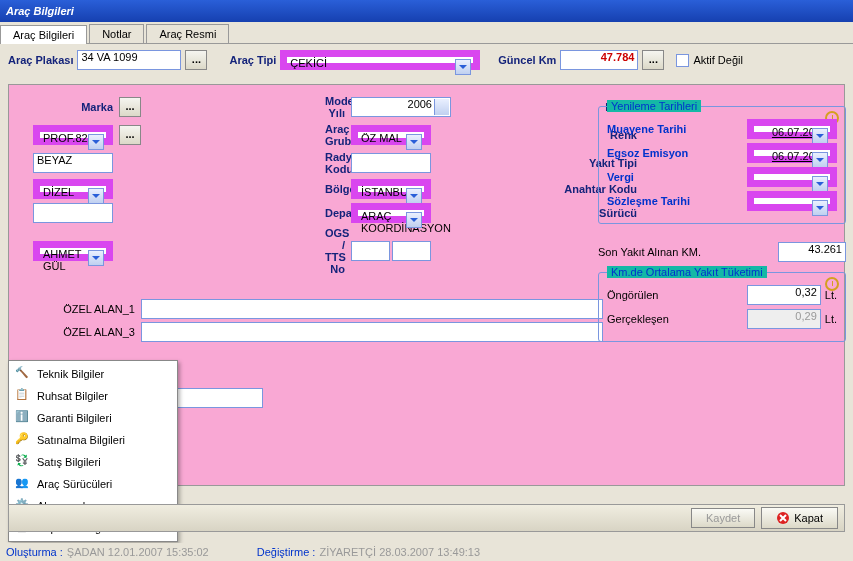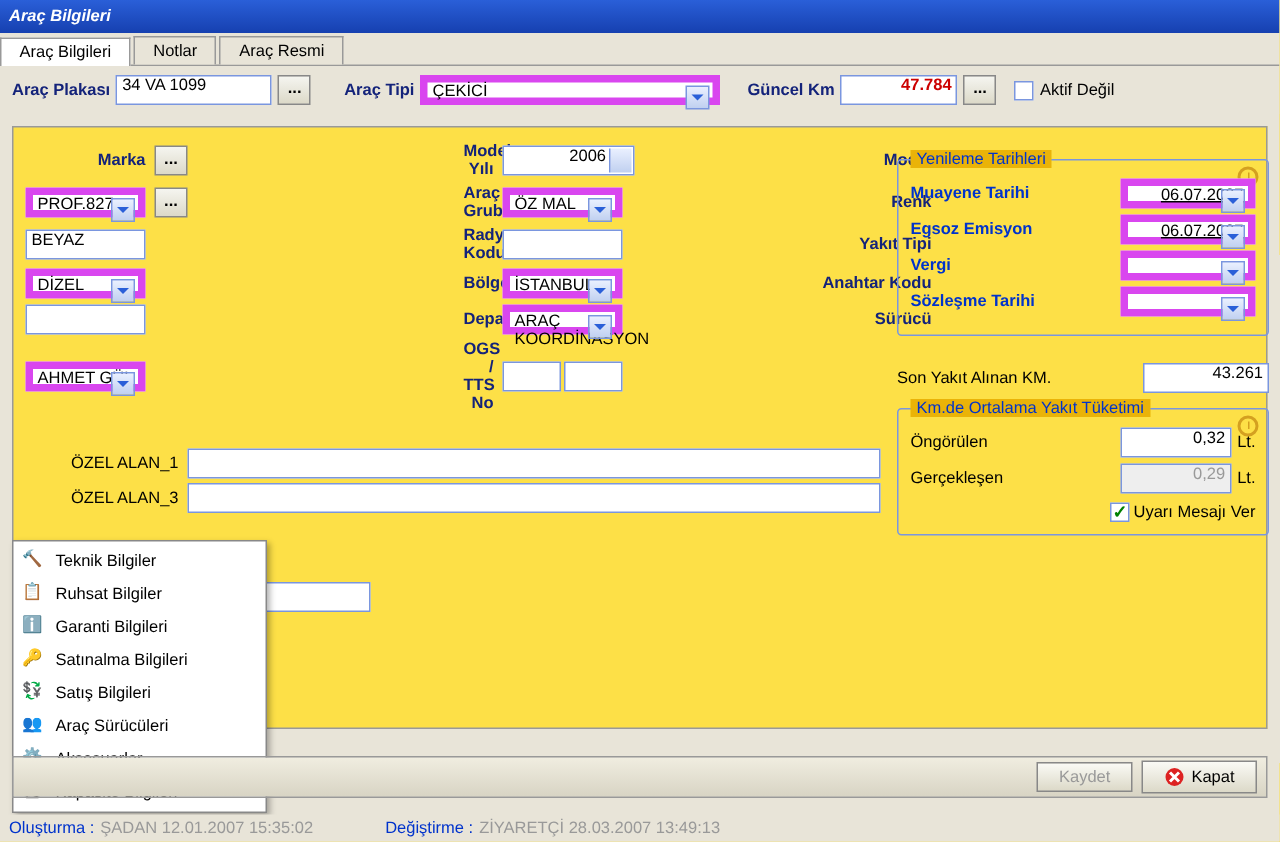--- a/index.html
+++ b/index.html
@@ -5,32 +5,32 @@
 * { box-sizing: border-box; font-family: Tahoma, sans-serif; font-size: 11px; }
 body { margin: 0; background: #e8e4d8; width: 853px; height: 561px; overflow: hidden; }
 .titlebar { background: linear-gradient(#2a5fd8, #1640b0); color: #fff; height: 22px; line-height: 22px; padding-left: 6px; font-weight: bold; font-style: italic; }
 .tabbar { background: #e8e4d8; border-bottom: 1px solid #999; height: 22px; display: flex; padding-top: 2px; }
 .tab { padding: 3px 12px; border: 1px solid #999; border-bottom: none; margin-right: 2px; background: #e8e4d8; cursor: pointer; }
 .tab.active { background: #fff; position: relative; top: 1px; }
 .toprow { padding: 6px 8px; display: flex; align-items: center; gap: 4px; background: #e8e4d8; }
 .lbl { color: #14237a; font-weight: bold; }
 .lbl-blue { color: #0033cc; font-weight: bold; }
 .input { border: 1px solid #7a96df; background: #fff; height: 20px; padding: 0 3px; }
-.select { border: 5px solid #d946ef; background: #fff; height: 20px; padding: 0 3px; position: relative; }
+.select { border: 7px solid #d946ef; background: #fff; height: 20px; padding: 0 3px; position: relative; }
 .select::after { content: ""; position: absolute; right: 2px; top: 2px; width: 14px; height: 14px; background: linear-gradient(#eaf0ff,#c0d0f0); border: 1px solid #7a96df; }
 .select::before { content: ""; position: absolute; right: 6px; top: 8px; border-left: 4px solid transparent; border-right: 4px solid transparent; border-top: 4px solid #2a5fd8; z-index: 1; }
 .btn-dots { width: 22px; height: 20px; border: 1px solid #888; background: linear-gradient(#f5f5f0,#dcd9c8); font-weight: bold; text-align: center; line-height: 16px; cursor: pointer; }
 .spinner { border: 1px solid #7a96df; height: 20px; background: #fff; text-align: right; padding-right: 18px; position: relative; }
 .spinner::after { content: ""; position: absolute; right: 1px; top: 1px; width: 14px; height: 16px; background: linear-gradient(#eaf0ff,#c0d0f0); border-left: 1px solid #7a96df; }
 .content { padding: 8px; }
-.panel { border: 1px solid #999; background: #fde047; padding: 10px 8px; }
+.panel { border: 1px solid #999; background: #f9a8d4; padding: 10px 24px; }
 .grid { display: grid; grid-template-columns: 80px 200px 20px 80px 200px; gap: 4px 6px; align-items: center; }
 .grid .lbl { text-align: right; }
 .fieldset { border: 1px solid #7a96df; border-radius: 3px; padding: 8px; position: relative; margin-top: 6px; }
-.fieldset-title { position: absolute; top: -7px; left: 8px; background: #eab308; color: #0033cc; padding: 0 4px; text-align: right; }
+.fieldset-title { position: absolute; top: -7px; left: 8px; background: #14b8a6; color: #0033cc; padding: 0 4px; text-align: right; }
 .right-col { position: absolute; left: 598px; top: 100px; width: 248px; }
 .date-row { display: flex; justify-content: space-between; align-items: center; margin: 4px 0; }
 .date-input { width: 90px; text-align: right; text-decoration: underline; }
 .ozel-row { display: flex; align-items: center; margin: 3px 0; gap: 6px; }
 .ozel-lbl { width: 102px; text-align: right; }
 .popup-menu { position: absolute; left: 8px; top: 360px; width: 170px; background: #fff; border: 1px solid #888; box-shadow: 2px 2px 4px rgba(0,0,0,0.3); padding: 2px; }
 .popup-item { display: flex; align-items: center; gap: 6px; padding: 3px 4px; cursor: pointer; }
 .popup-icon { width: 16px; height: 16px; display: inline-block; }
 .bottom-bar { position: absolute; left: 8px; right: 8px; top: 504px; height: 28px; border: 1px solid #999; background: linear-gradient(#f0ede0,#d8d4c4); display: flex; align-items: center; justify-content: flex-end; gap: 6px; padding: 12px 6px; }
 .btn { border: 1px solid #888; background: linear-gradient(#fafaf5,#dcd9c8); padding: 3px 14px; cursor: pointer; display: flex; align-items: center; gap: 4px; }
@@ -73,21 +73,21 @@
   <span class="lbl" style="font-weight:normal;color:#000">Aktif Değil</span>
 </div>
 
 <div class="content">
   <div class="panel" style="position:relative; height:402px;">
 
     <div class="grid">
       <span class="lbl">Marka</span>
       <div class="btn-dots">...</div>
       <span class="lbl">Model Yılı</span>
-      <div class="spinner" style="width:88px;justify-self:start">2006</div>
+      <div class="spinner" style="width:100px;justify-self:start">2006</div>
 
       <span class="lbl">Model</span>
       <div class="select">PROF.827</div>
       <div class="btn-dots">...</div>
       <span class="lbl">Araç Grubu</span>
       <div class="select">ÖZ MAL</div>
 
       <span class="lbl">Renk</span>
       <div class="input">BEYAZ</div>
       <span></span>
@@ -151,43 +151,39 @@
       <div class="select date-input"></div>
     </div>
     <div class="date-row">
       <span class="lbl-blue">Sözleşme Tarihi</span>
       <div class="select date-input"></div>
     </div>
   </div>
 
   <div class="date-row" style="margin-top:18px">
     <span>Son Yakıt Alınan KM.</span>
-    <div class="input" style="width:84px;text-align:right">43.261</div>
+    <div class="input" style="width:68px;text-align:right">43.261</div>
   </div>
 
   <div class="fieldset" style="margin-top:10px">
     <span class="fieldset-title">Km.de Ortalama Yakıt Tüketimi</span>
     <span class="clock-icon" style="top:4px;right:6px"></span>
     <div class="date-row">
       <span>Öngörülen</span>
       <div style="display:flex;align-items:center;gap:4px">
         <div class="input" style="width:74px;text-align:right">0,32</div>
         <span>Lt.</span>
       </div>
     </div>
     <div class="date-row">
       <span>Gerçekleşen</span>
       <div style="display:flex;align-items:center;gap:4px">
         <div class="input readonly" style="width:74px;text-align:right">0,29</div>
         <span>Lt.</span>
       </div>
-    </div>
-    <div style="text-align:right;margin-top:6px">
-      <span class="checkbox checked"></span>
-      <span>Uyarı Mesajı Ver</span>
     </div>
   </div>
 </div>
 
 <div class="popup-menu">
   <div class="popup-item">
       <span class="popup-icon">🔨</span>
       <span>Teknik Bilgiler</span>
     </div>
   <div class="popup-item">

